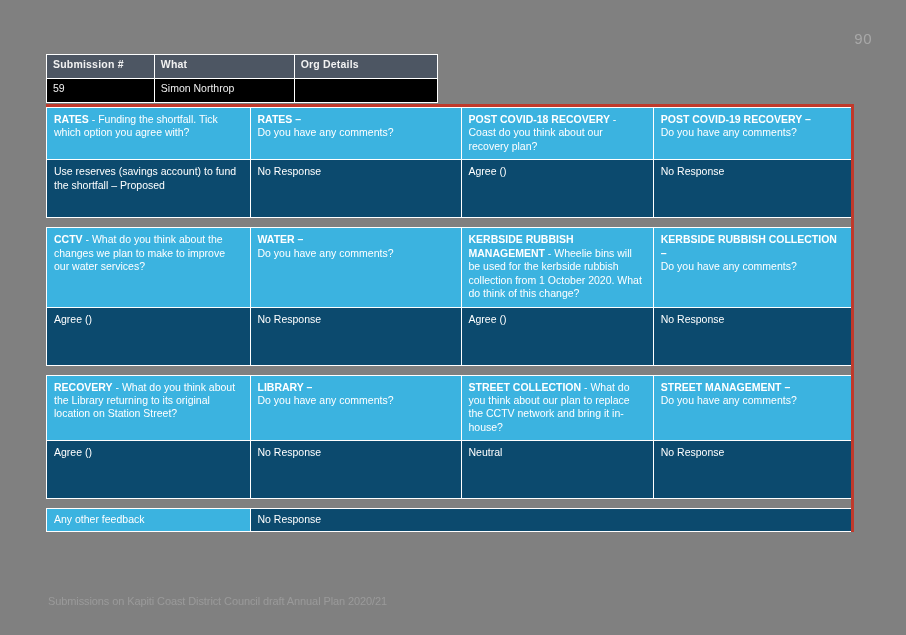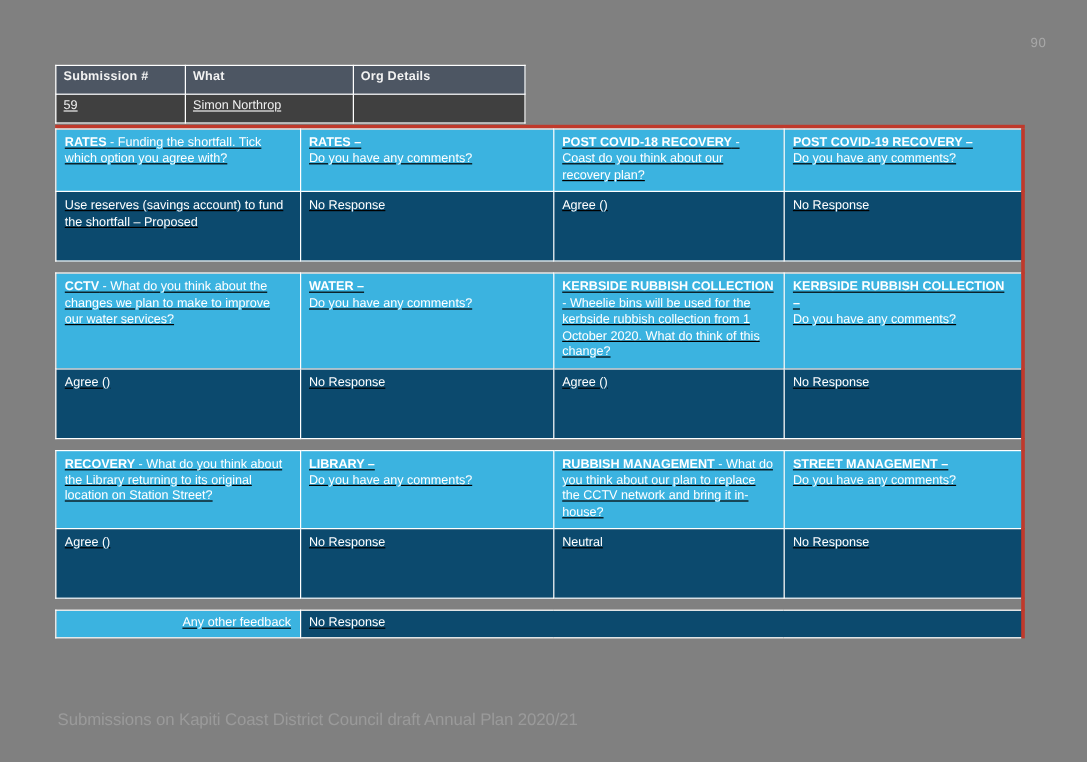--- a/index.html
+++ b/index.html
@@ -13,21 +13,21 @@
     font-family: "Liberation Sans", sans-serif;
     overflow: hidden;
     position: relative;
   }
 
   
   .page-number {
     position: absolute;
     top: 30px;
     right: 34px;
-    font-size: 11px;
+    font-size: 15px;
     color: #a8a8a8;
     letter-spacing: .5px;
   }
 
   
   .ident-table {
     position: absolute;
     left: 46px;
     top: 54px;
     width: 392px;
@@ -42,43 +42,41 @@
     height: 16px;
     margin-left: 28px;
   }
   .ident-head td {
     background: #4d5663;
     color: #f2f2f2;
     font-weight: bold;
     letter-spacing: .2px;
   }
   .ident-body td {
-    background: #404040;
+    background: #000000;
     color: #f0f0f0;
-    text-decoration: underline;
   }
 
   
   .survey-wrap {
     position: absolute;
     left: 46px;
     top: 104px;
     width: 808px;
   }
   .accent-bar {
     height: 3px;
     background: #c0392b;
     width: 100%;
   }
   .survey-table {
     width: 100%;
     border-collapse: collapse;
     table-layout: fixed;
     border-right: 3px solid #c0392b;
-    text-decoration: underline;
   }
   .survey-table td {
     border: 1px solid #ffffff;
     vertical-align: top;
     padding: 5px 7px 6px 7px;
     font-size: 10.5px;
     line-height: 1.28;
   }
   td.q {
     background: #3bb3e0;
@@ -107,21 +105,21 @@
   .final-q {
     background: #3bb3e0;
     color: #ffffff;
   }
 
   
   .footer {
     position: absolute;
     left: 48px;
     bottom: 28px;
-    font-size: 14px;
+    font-size: 11px;
     color: #9a9a9a;
     letter-spacing: -.1px;
     white-space: nowrap;
   }
 </style>
 </head>
 <body>
 
 <div class="page-number">90</div>
 
@@ -157,51 +155,51 @@
       <td class="a">Agree ()</td>
       <td class="a">No Response</td>
     </tr>
     <tr>
           <td class="spacer" colspan="4"></td>
         </tr>
 
     <tr>
       <td class="q col-a"><b>CCTV</b><span> - What do you think about the changes we plan to make to improve our water services?</span></td>
       <td class="q col-b"><b>WATER –</b><br><span>Do you have any comments?</span></td>
-      <td class="q col-c"><b>KERBSIDE RUBBISH COLLECTION</b><span> - Wheelie bins will be used for the kerbside rubbish collection from 1 October 2020. What do think of this change?</span></td>
+      <td class="q col-c"><b>KERBSIDE RUBBISH MANAGEMENT</b><span> - Wheelie bins will be used for the kerbside rubbish collection from 1 October 2020. What do think of this change?</span></td>
       <td class="q col-d"><b>KERBSIDE RUBBISH COLLECTION –</b><br><span>Do you have any comments?</span></td>
     </tr>
     <tr>
       <td class="a">Agree ()</td>
       <td class="a">No Response</td>
       <td class="a">Agree ()</td>
       <td class="a">No Response</td>
     </tr>
     <tr>
           <td class="spacer" colspan="4"></td>
         </tr>
 
     <tr>
       <td class="q col-a"><b>RECOVERY</b><span> - What do you think about the Library returning to its original location on Station Street?</span></td>
       <td class="q col-b"><b>LIBRARY –</b><br><span>Do you have any comments?</span></td>
-      <td class="q col-c"><b>RUBBISH MANAGEMENT</b><span> - What do you think about our plan to replace the CCTV network and bring it in-house?</span></td>
+      <td class="q col-c"><b>STREET COLLECTION</b><span> - What do you think about our plan to replace the CCTV network and bring it in-house?</span></td>
       <td class="q col-d"><b>STREET MANAGEMENT –</b><br><span>Do you have any comments?</span></td>
     </tr>
     <tr>
       <td class="a">Agree ()</td>
       <td class="a">No Response</td>
       <td class="a">Neutral</td>
       <td class="a">No Response</td>
     </tr>
     <tr>
           <td class="spacer" colspan="4"></td>
         </tr>
 
     <tr>
-      <td class="final-q col-a" style="padding-top:4px;padding-bottom:4px;text-align:right;">Any other feedback</td>
+      <td class="final-q col-a" style="padding-top:4px;padding-bottom:4px;">Any other feedback</td>
       <td class="a" colspan="3" style="height:auto;padding-top:4px;padding-bottom:4px;">No Response</td>
     </tr>
 
   </tbody>
     </table>
 </div>
 
 <div class="footer">Submissions on Kapiti Coast District Council draft Annual Plan 2020/21</div>
 
 </body></html>

